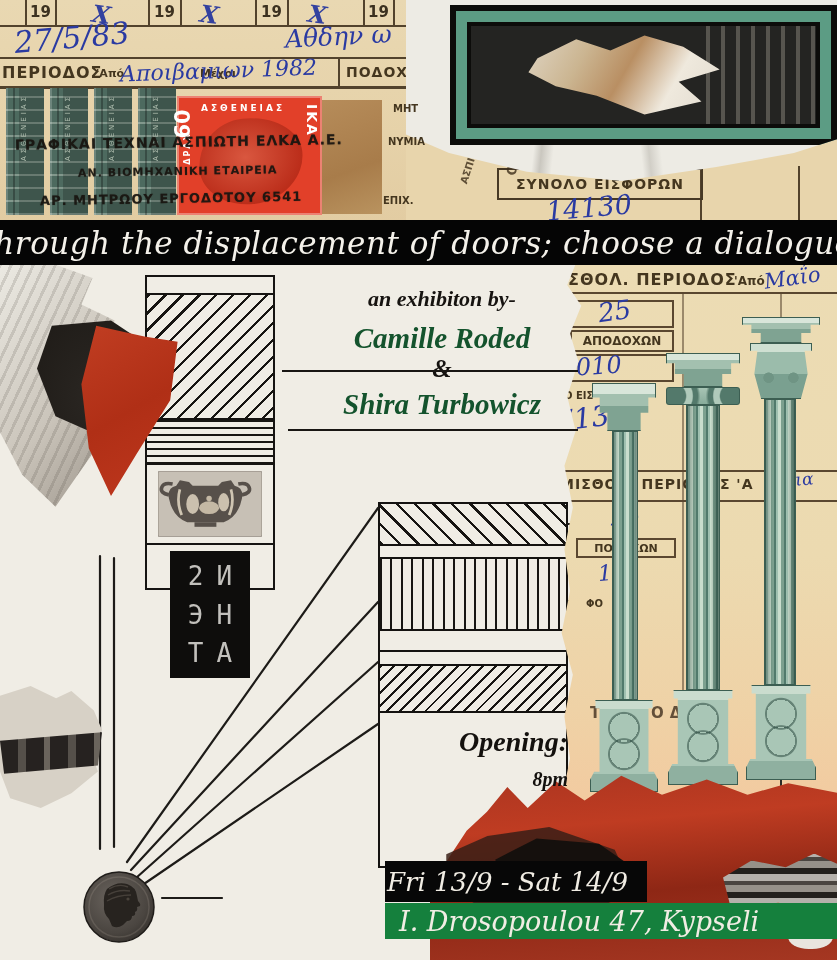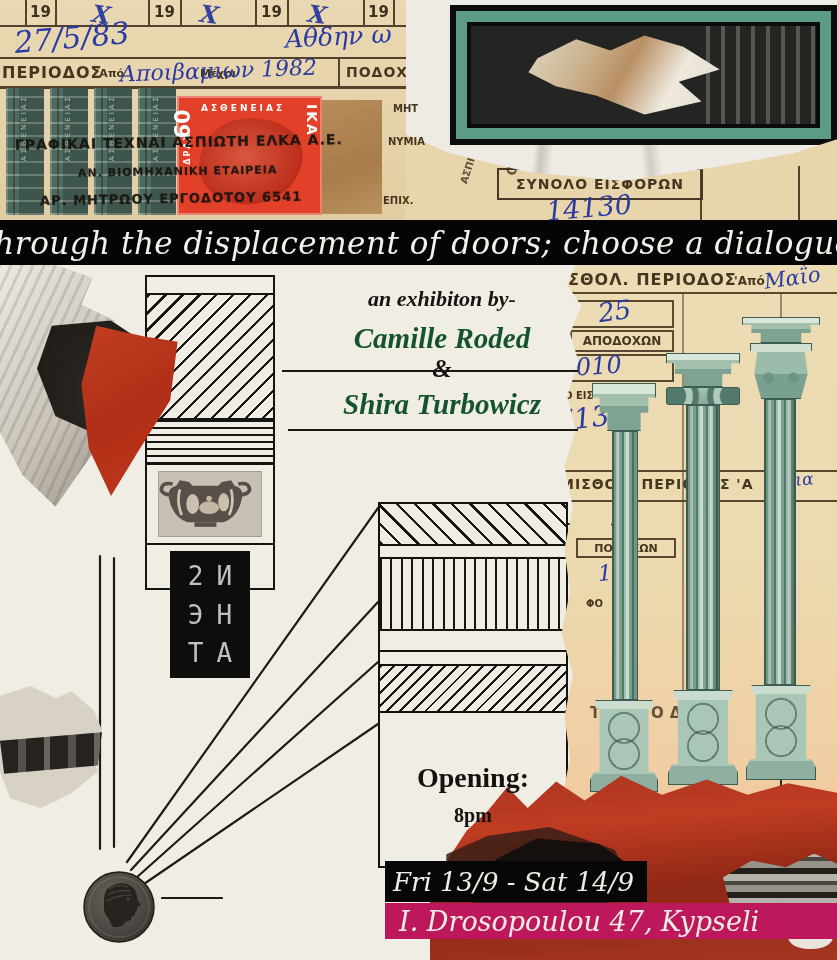--- a/index.html
+++ b/index.html
@@ -122,22 +122,22 @@
 
   
   .credits{z-index:8;}
   .byline{left:292px;top:286px;width:300px;text-align:center;font-family:"Liberation Serif",serif;
     font-style:italic;font-weight:bold;font-size:22px;color:#161310;}
   .artist{left:277px;width:330px;text-align:center;font-family:"Liberation Serif",serif;
     font-style:italic;font-weight:bold;font-size:29px;color:#14532d;}
   .amp{left:292px;top:355px;width:300px;text-align:center;font-family:"Liberation Serif",serif;
     font-style:italic;font-weight:bold;font-size:25px;color:#161310;}
   .credit-line{height:2.4px;background:#191613;z-index:7;}
-  .opening-block{left:378px;top:726px;width:190px;text-align:center;z-index:8;
-    font-family:"Liberation Serif",serif;font-weight:bold;color:#14110e;margin-top:36px;}
+  .opening-block{left:378px;top:726px;width:190px;text-align:right;z-index:8;
+    font-family:"Liberation Serif",serif;font-style:italic;font-weight:bold;color:#14110e;}
   .opening-block .op1{font-size:28px;margin-bottom:10px;}
   .opening-block .op2{font-size:27px;}
   .opening-block .op3{font-size:20px;}
 
   
   .collage-left{left:0;top:262px;width:185px;height:266px;z-index:5;}
   .p-white{left:0;top:0;width:100%;height:100%;
     background:repeating-linear-gradient(115deg,rgba(70,64,56,.16) 0 3px,transparent 3px 10px),
                linear-gradient(130deg,#eceae3,#cac4ba 45%,#a9a298 68%,#d7d2c9);
     clip-path:polygon(0 0,26% 0,50% 6%,44% 16%,62% 22%,56% 30%,78% 34%,70% 44%,88% 50%,60% 62%,46% 76%,30% 92%,12% 80%,0 64%);}
@@ -165,22 +165,22 @@
     clip-path:polygon(0 35%,25% 10%,55% 20%,80% 0,100% 15%,100% 100%,10% 100%);}
   .br-white{left:88%;top:80%;width:11%;height:14%;background:#e9e5de;border-radius:40% 60% 50% 50%;}
   .br-text{left:84%;top:70%;font-family:"DejaVu Sans",sans-serif;font-weight:bold;font-size:14px;
     color:#cd6a2c;transform:rotate(8deg);}
 
   
   .coin{left:81px;top:869px;width:76px;height:76px;z-index:5;}
 
   
   .bar1{left:385px;top:861px;width:262px;height:41px;background:#070707;z-index:8;
-    display:flex;align-items:center;padding-left:8px;box-sizing:border-box;}
-  .bar2{left:385px;top:903px;width:452px;height:36px;background:#be185d;z-index:8;
+    display:flex;align-items:center;padding-left:2px;box-sizing:border-box;}
+  .bar2{left:385px;top:903px;width:452px;height:36px;background:#15803d;z-index:8;
     display:flex;align-items:center;padding-left:14px;box-sizing:border-box;}
   .bar1 span,.bar2 span{color:#f1ede4;font-style:italic;font-size:26px;white-space:nowrap;}
   .bar2 span{font-size:27px;}
 </style>
 </head>
 <body>
 
 <div class="poster">
 
   <div class="abs top-collage">

